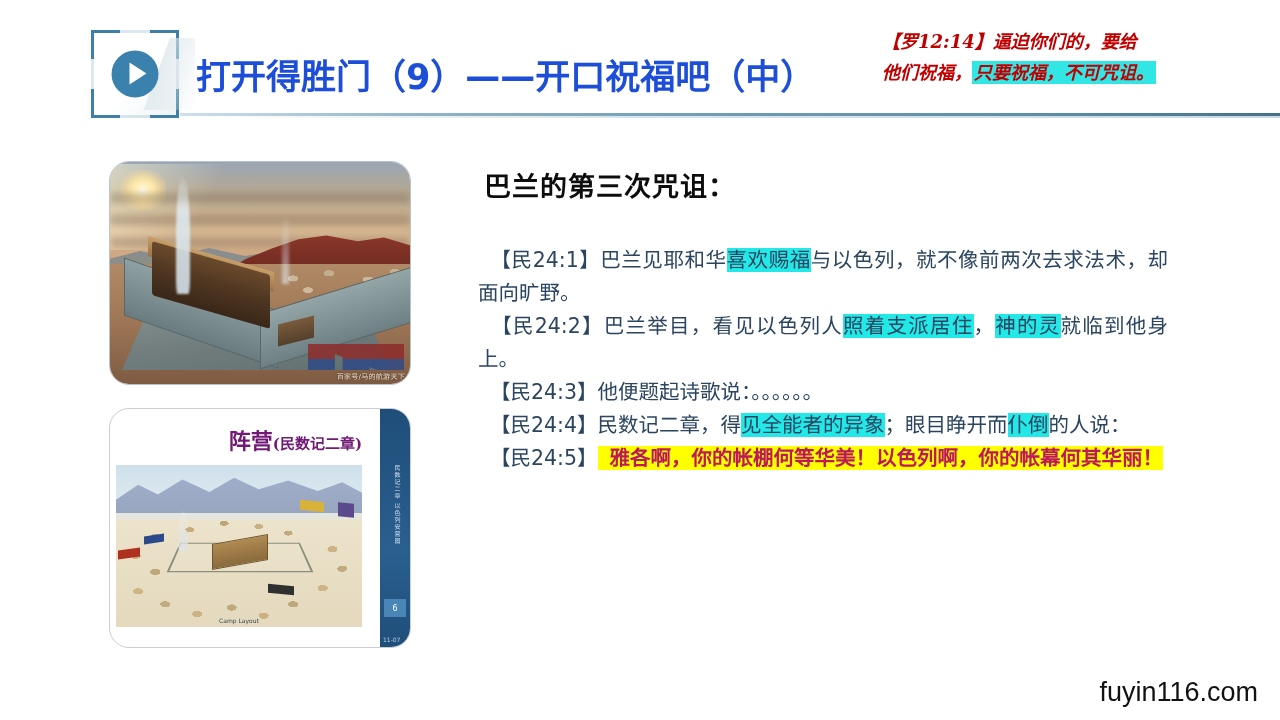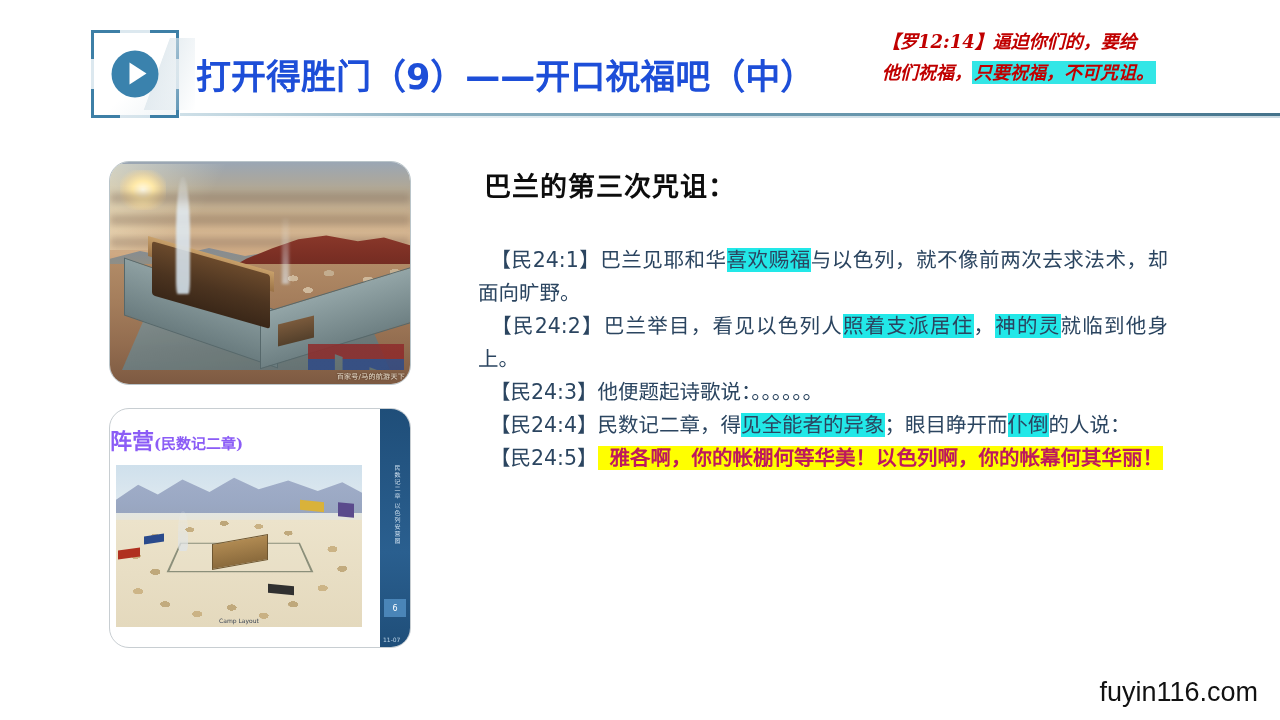--- a/index.html
+++ b/index.html
@@ -252,24 +252,24 @@
   .tab-credit {
     position:absolute; right:5px; bottom:3px;
     font-size: 7px; color: #efe2cf; letter-spacing:.3px;
     font-family: "DejaVu Sans", sans-serif;
     text-shadow: 0 0 2px rgba(0,0,0,.6);
   }
 
   
   .camp-title {
     position:absolute; left:0; top:14px; width:252px;
-    text-align:left;
+    text-align:right;
     font-family: "DejaVu Serif", "Liberation Serif", serif;
     font-weight: bold;
-    color: #8b5cf6;
+    color: #701a75;
     font-size: 22px;
     white-space: nowrap;
   }
   .camp-title .small { font-size: 15px; }
   .camp-pic {
     position:absolute; left:6px; top:56px; width:246px; height:162px;
     background: linear-gradient(to bottom, #cfe0ec 0%, #dde8ef 22%, #ebe3cf 40%, #e6dcc4 100%);
     overflow:hidden;
   }
   .camp-mtn {

